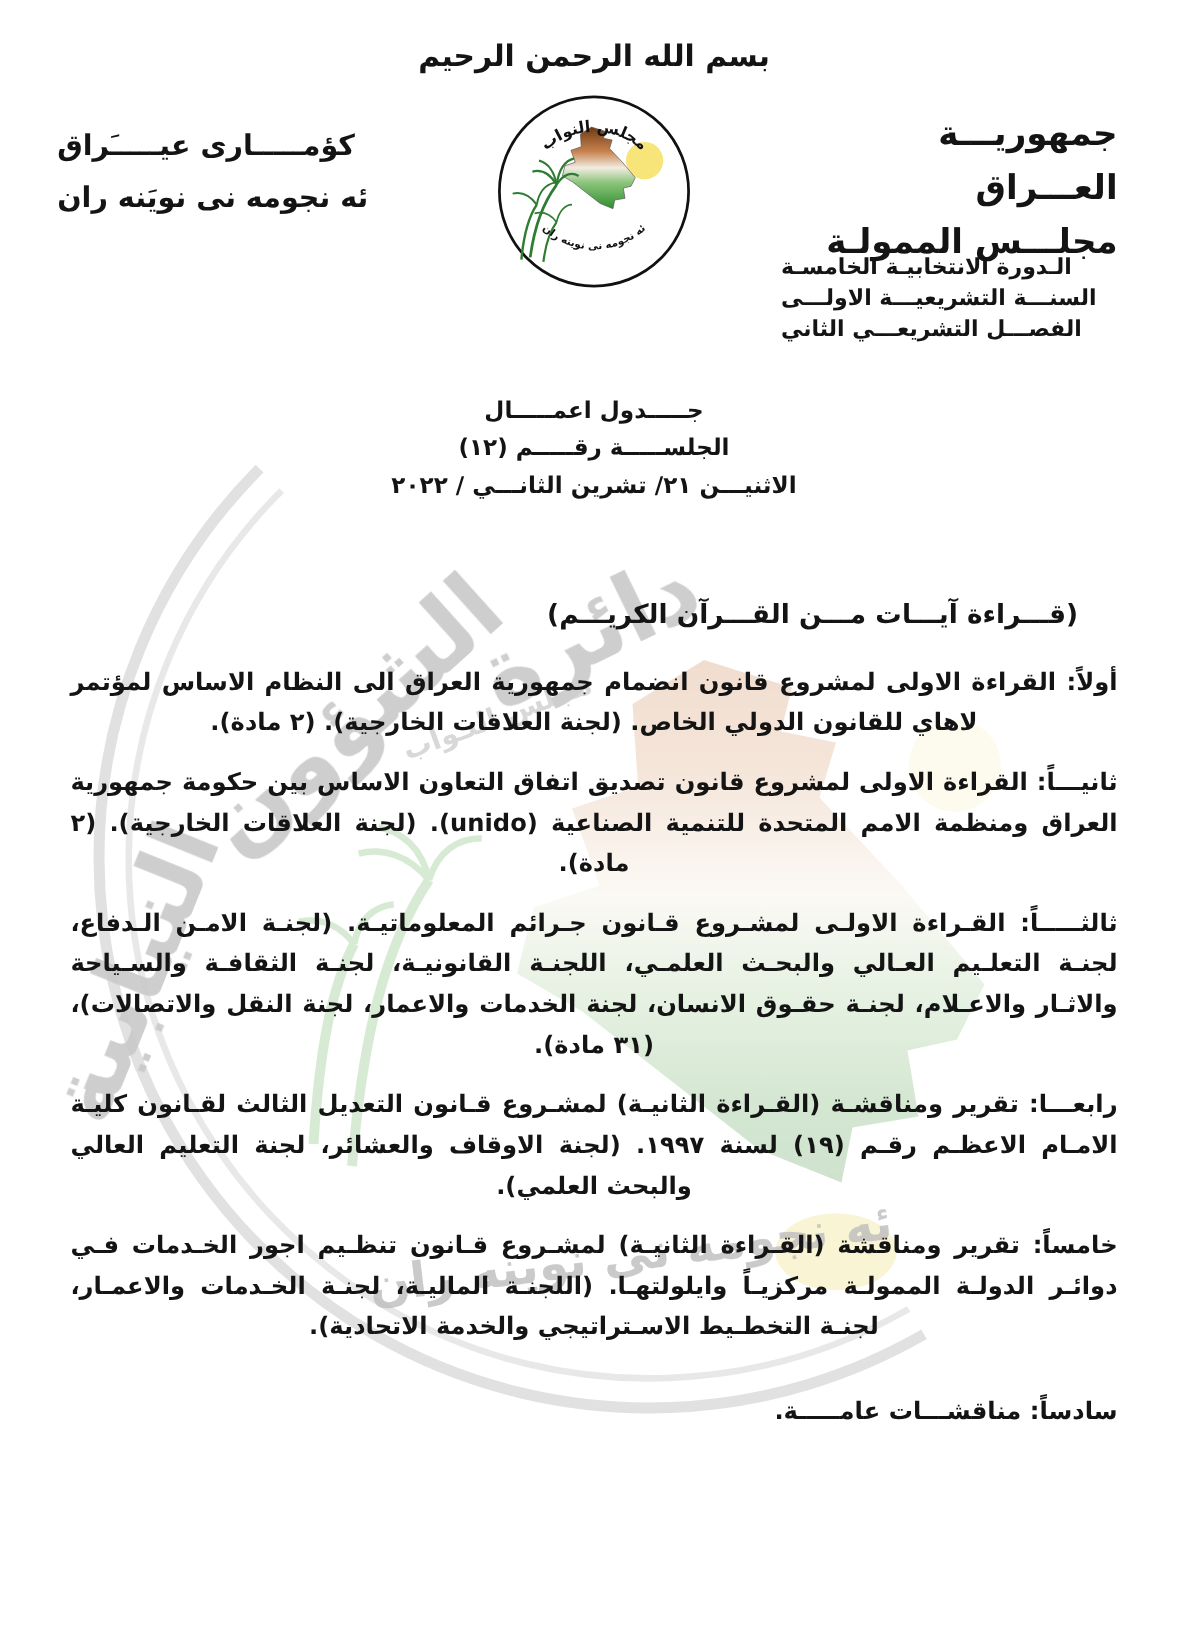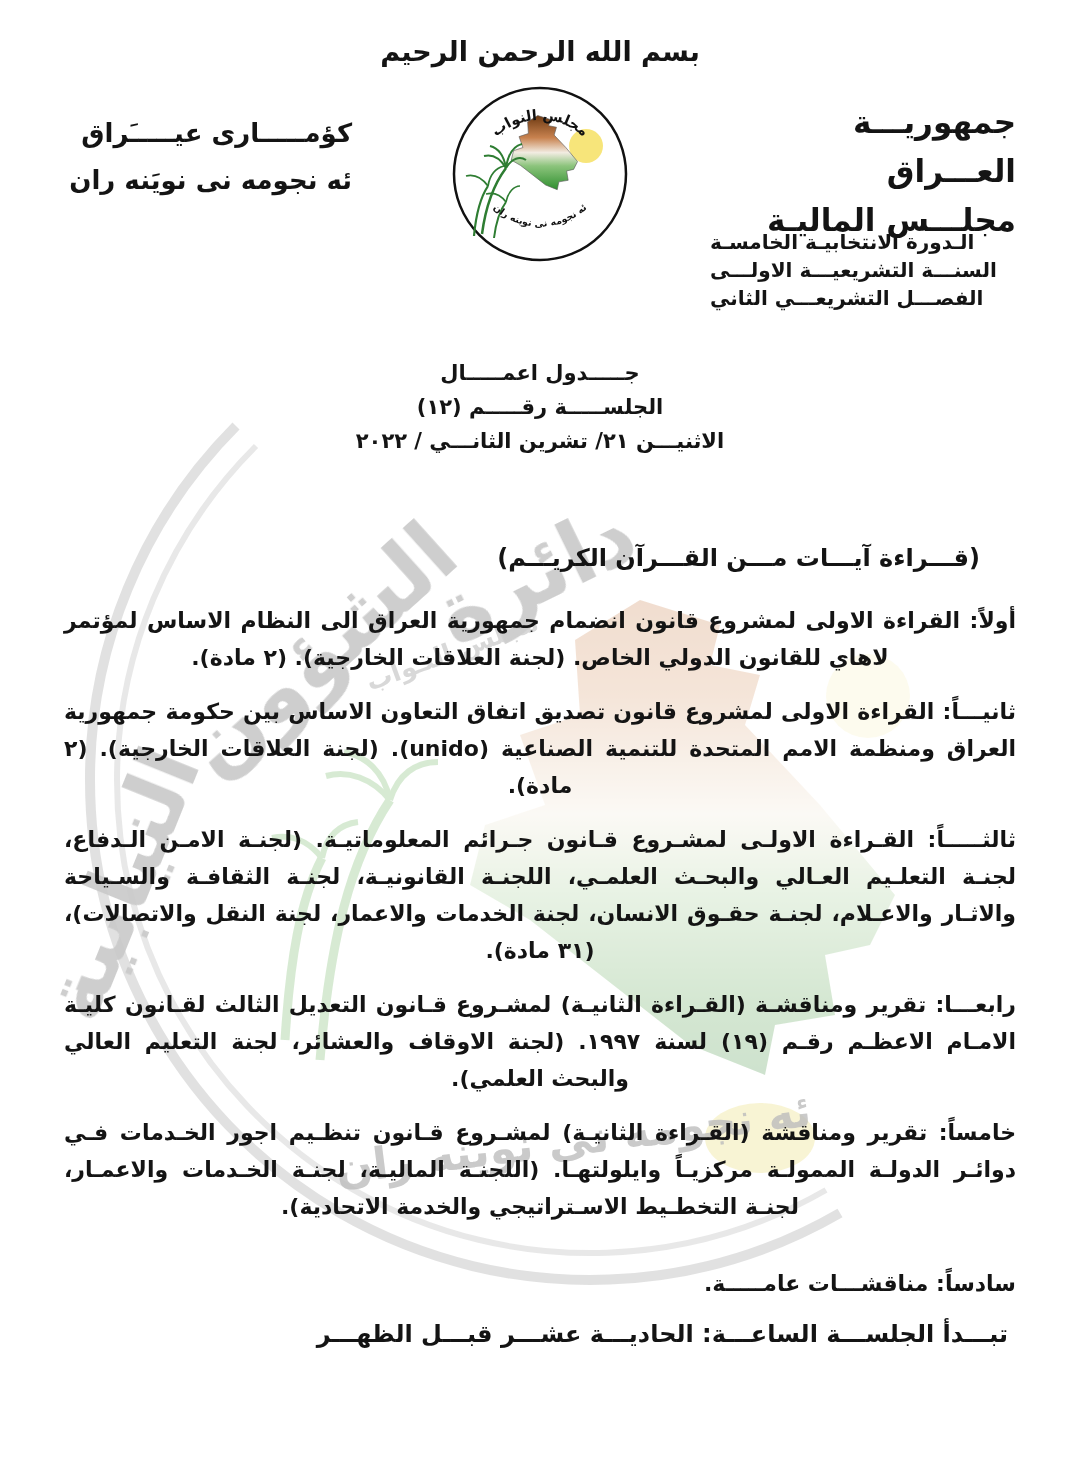--- a/index.html
+++ b/index.html
@@ -23,21 +23,21 @@
   .hdr-right{
     position:absolute;top:98px;right:64px;width:300px;
     text-align:right;font-weight:bold;font-size:31px;line-height:49px;
   }
   .hdr-sub{
     position:absolute;top:228px;right:70px;width:300px;
     text-align:left;font-weight:bold;font-size:20px;line-height:28px;
   }
   .hdr-left{
     position:absolute;top:110px;left:52px;width:300px;
-    text-align:right;font-weight:bold;font-size:26px;line-height:47px;
+    text-align:left;font-weight:bold;font-size:26px;line-height:47px;
   }
   .logo-wrap{position:absolute;top:84px;left:450px;width:180px;height:180px;}
 
   .title-block{
     position:absolute;top:356px;left:0;right:0;
     text-align:center;font-weight:bold;font-size:21px;line-height:34px;
   }
   .quran{
     position:absolute;top:544px;right:100px;
     font-weight:bold;font-size:24px;
@@ -105,21 +105,21 @@
 
     <text x="575" y="1155" transform="rotate(-7 575 1155)" fill="#bdbdbd" font-size="44" font-weight="bold" text-anchor="middle" opacity="0.8" letter-spacing="2">ئه نجومه نى نوينه ران</text>
   </svg>
 
   <div class="layer content">
 
     <div class="basmala">بسم الله الرحمن الرحيم</div>
 
     <div class="hdr-right">
       <div>جمهوريـــة العـــراق</div>
-      <div>مجلـــس الماليـة</div>
+      <div>مجلـــس الممولـة</div>
     </div>
 
     <div class="hdr-sub">
       <div>الـدورة الانتخابيـة الخامسـة</div>
       <div>السنـــة التشريعيـــة الاولـــى</div>
       <div>الفصـــل التشريعـــي  الثاني</div>
     </div>
 
     <div class="hdr-left">
       <div>كؤمـــــارى عيـــــَراق</div>
@@ -194,16 +194,15 @@
       <p class="item">
         <span class="lbl">خامساً:</span>
         <span>تقرير ومناقشة (القـراءة الثانيـة) لمشـروع قـانون تنظـيم اجور الخـدمات فـي دوائـر الدولـة الممولـة مركزيـاً وايلولتهـا. (اللجنـة الماليـة، لجنـة الخـدمات والاعمـار، لجنـة التخطـيط الاسـتراتيجي والخدمة الاتحادية).</span>
       </p>
       <p class="item single">
         <span class="lbl">سادساً:</span>
         <span>مناقشـــات عامـــــة.</span>
       </p>
     </div>
 
-    <div class="footer-line">تبـــدأ الجلســـة الساعـــة: الحاديـــة عشـــر قبـــل الظهـــر</div>
 
   </div>
 </div>
 
 </body></html>

